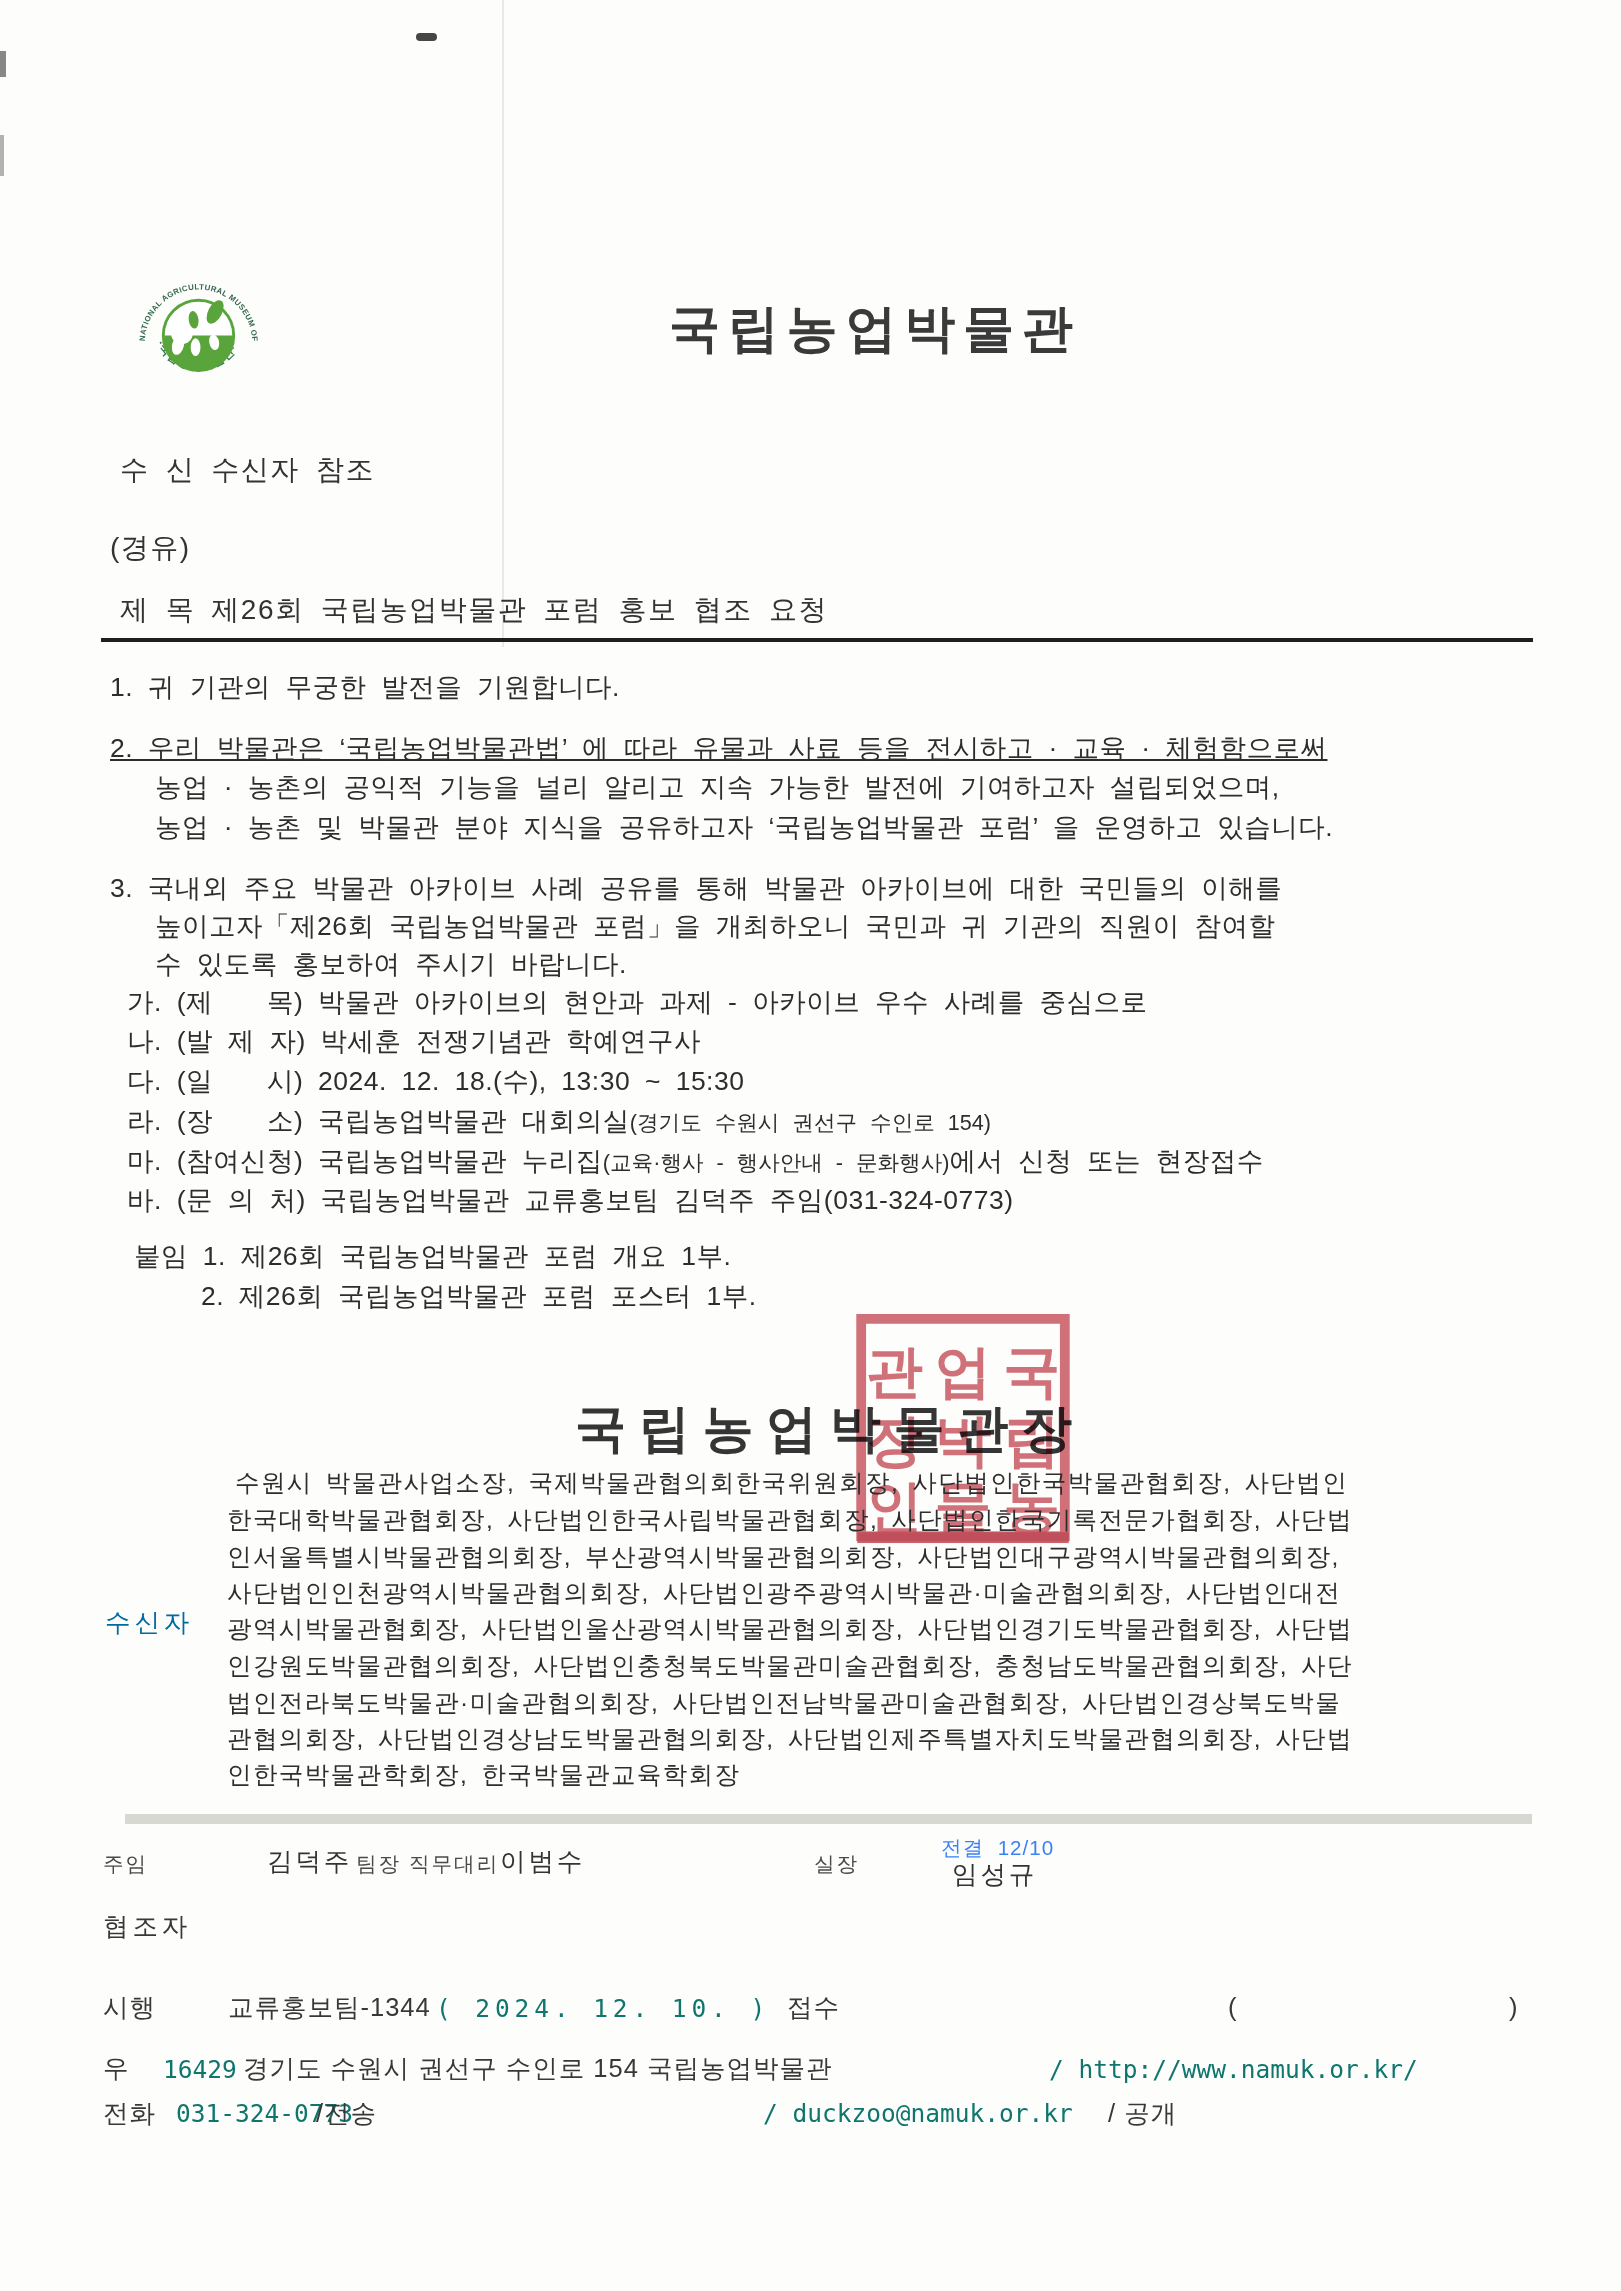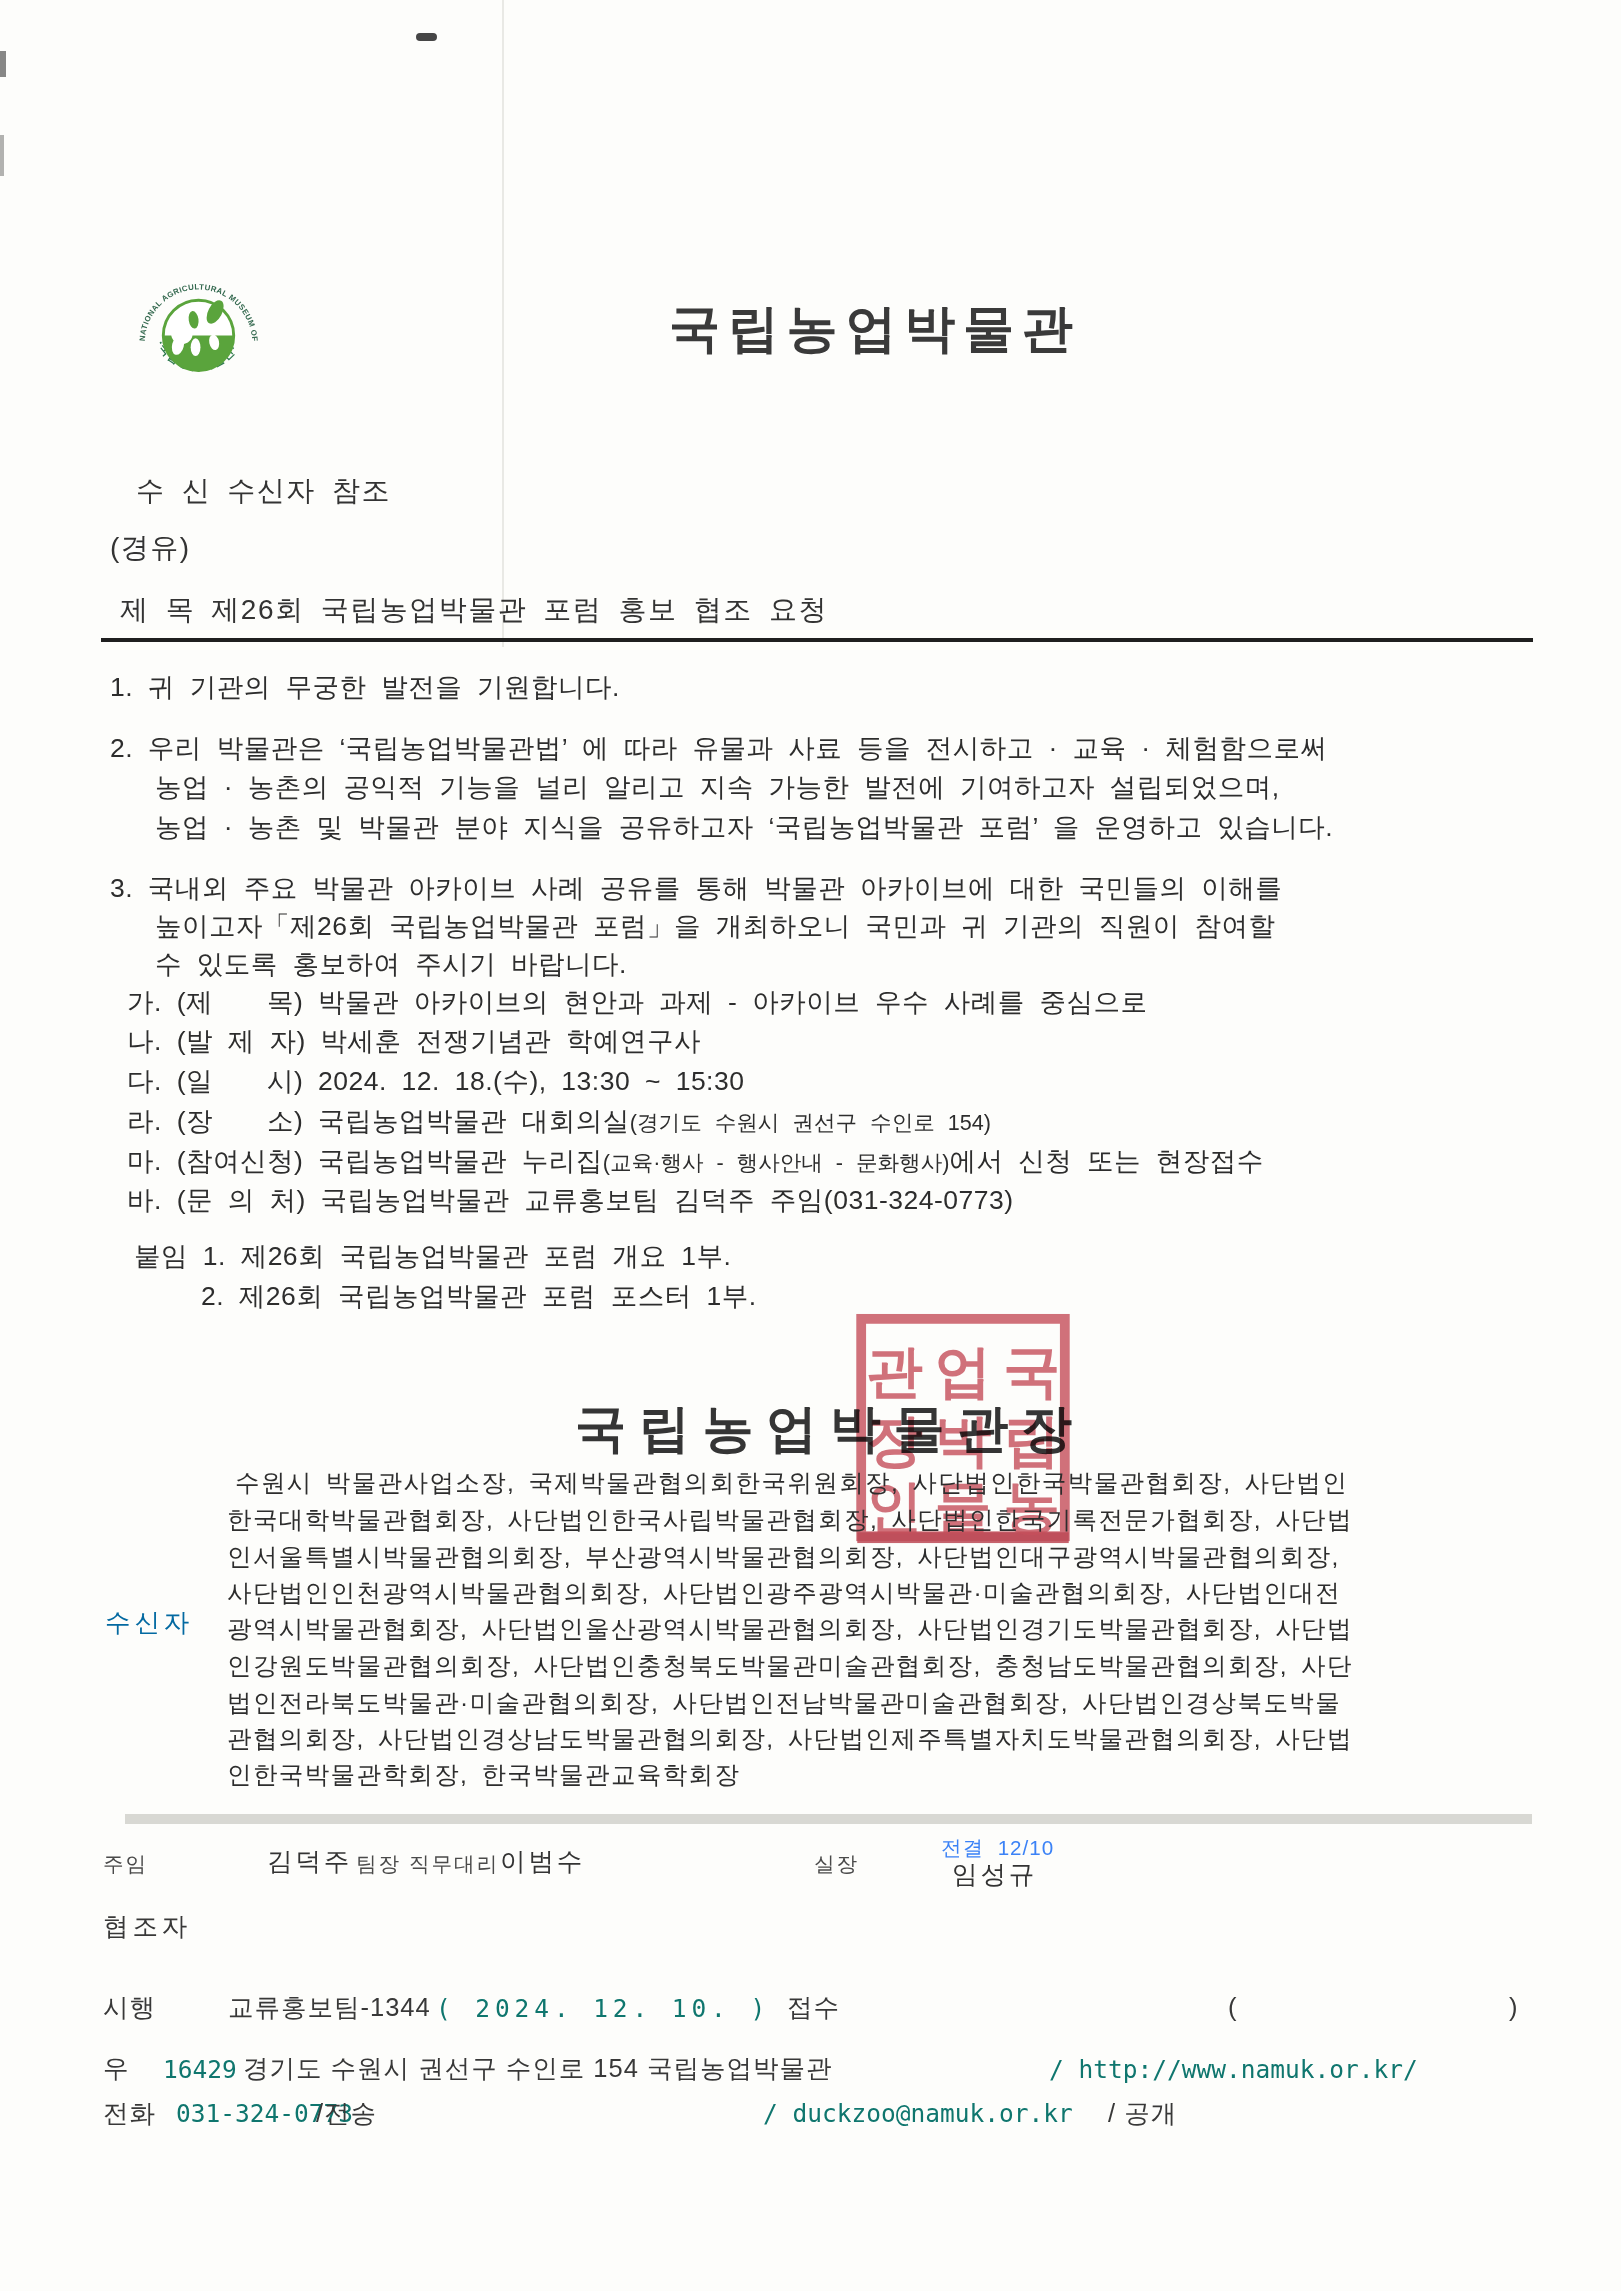--- a/index.html
+++ b/index.html
@@ -53,28 +53,28 @@
     <ellipse cx="84" cy="64" rx="7" ry="13" fill="#5aa43c" transform="rotate(28 84 64)"></ellipse>
     <ellipse cx="62" cy="72" rx="5" ry="9" fill="#5aa43c" transform="rotate(-8 62 72)"></ellipse>
     <ellipse cx="46" cy="98" rx="6" ry="10" fill="#ffffff" transform="rotate(14 46 98)"></ellipse>
     <ellipse cx="64" cy="100" rx="5" ry="9" fill="#ffffff"></ellipse>
     <ellipse cx="83" cy="95" rx="5" ry="8" fill="#ffffff" transform="rotate(-12 83 95)"></ellipse>
   </g>
 </svg>
 
 <div class="abs title" style="left:669px;top:300px;">국립농업박물관</div>
 
-<div class="abs meta" style="left:120px;top:475px;margin-left:16px;">수 신 수신자 참조</div>
+<div class="abs meta" style="left:120px;top:454px;">수 신 수신자 참조</div>
 <div class="abs meta" style="left:110px;top:532px;">(경유)</div>
 <div class="abs meta" style="left:120px;top:594px;">제 목 제26회 국립농업박물관 포럼 홍보 협조 요청</div>
 <div class="rule" style="left:101px;top:638px;width:1432px;height:3.9px;"></div>
 
 <div class="abs body-text" style="left:110px;top:672px;">1. 귀 기관의 무궁한 발전을 기원합니다.</div>
 
-<div class="abs body-text" style="left:110px;top:733px;">2. 우리 박물관은 ‘국립농업박물관법’ 에 따라 유물과 사료 등을 전시하고 · 교육 · 체험함으로써</div>
+<div class="abs body-text" style="left:110px;top:733px;text-decoration:underline;">2. 우리 박물관은 ‘국립농업박물관법’ 에 따라 유물과 사료 등을 전시하고 · 교육 · 체험함으로써</div>
 <div class="abs body-text" style="left:155px;top:772px;">농업 · 농촌의 공익적 기능을 널리 알리고 지속 가능한 발전에 기여하고자 설립되었으며,</div>
 <div class="abs body-text" style="left:155px;top:812px;">농업 · 농촌 및 박물관 분야 지식을 공유하고자 ‘국립농업박물관 포럼’ 을 운영하고 있습니다.</div>
 
 <div class="abs body-text" style="left:110px;top:873px;">3. 국내외 주요 박물관 아카이브 사례 공유를 통해 박물관 아카이브에 대한 국민들의 이해를</div>
 <div class="abs body-text" style="left:155px;top:911px;">높이고자「제26회 국립농업박물관 포럼」을 개최하오니 국민과 귀 기관의 직원이 참여할</div>
 <div class="abs body-text" style="left:155px;top:949px;">수 있도록 홍보하여 주시기 바랍니다.</div>
 
 <div class="abs body-text" style="left:127px;top:987px;">가. (제　　목) 박물관 아카이브의 현안과 과제 - 아카이브 우수 사례를 중심으로</div>
 <div class="abs body-text" style="left:127px;top:1026px;">나. (발 제 자) 박세훈 전쟁기념관 학예연구사</div>
 <div class="abs body-text" style="left:127px;top:1066px;">다. (일　　시) 2024. 12. 18.(수), 13:30 ~ 15:30</div>

